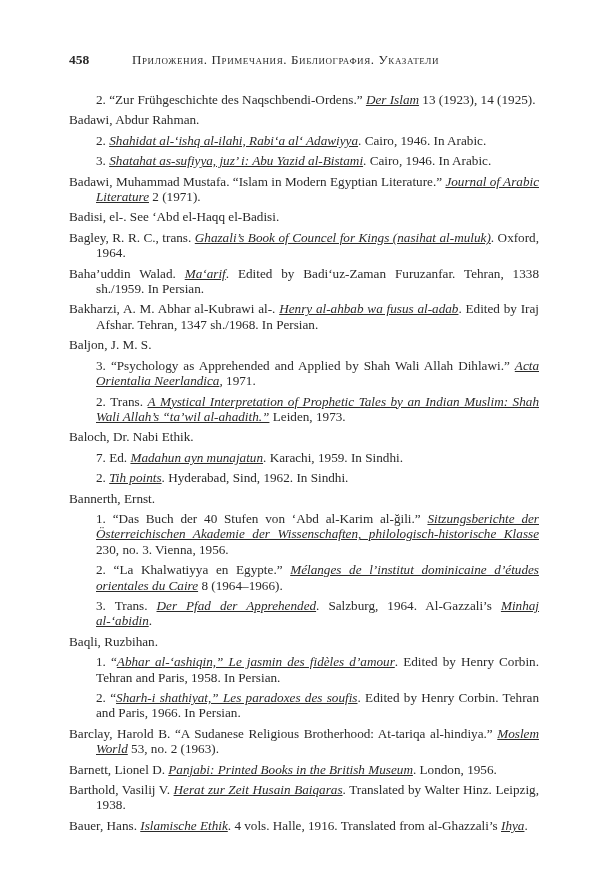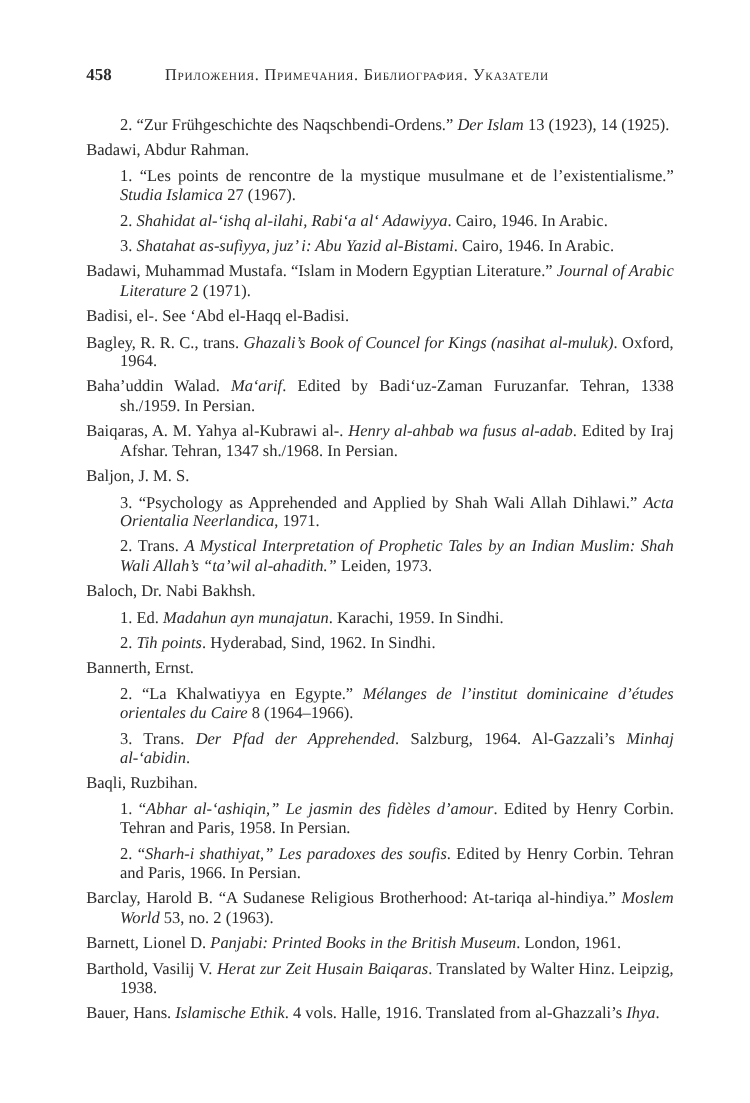--- a/index.html
+++ b/index.html
@@ -17,49 +17,49 @@
   .content {
     position: absolute; left: 69px; top: 92px; width: 470px;
     font-size: 13.2px; line-height: 15.4px; text-align: justify;
   }
   .entry {
     margin: 0 0 5px 0; padding-left: 27px; text-indent: -27px;
   }
   .sub {
     margin: 0 0 5px 27px; padding-left: 0; text-indent: 0;
   }
-  i { font-style: italic; }
+  i { font-style: italic; text-decoration: underline; }
 </style>
 </head>
 <body>
 
 <div class="running-head">
   <span class="folio">458</span><span class="head-title">Приложения. Примечания. Библиография. Указатели</span>
 </div>
 
 <div class="content" id="bib">
     <p class="sub"><span>2. “Zur Frühgeschichte des Naqschbendi-Ordens.” </span><i>Der Islam</i><span> 13 (1923), 14 (1925).</span></p>
     <p class="entry"><span>Badawi, Abdur Rahman.</span></p>
-    <p class="sub"><span>1. “Les points de rencontre de la mystique musulmane et de l’existentialisme.” </span><i>Studia Islamica</i><span> 27 (1967).</span></p>
     <p class="sub"><span>2. </span><i>Shahidat al-‘ishq al-ilahi, Rabi‘a al‘ Adawiyya</i><span>. Cairo, 1946. In Arabic.</span></p>
     <p class="sub"><span>3. </span><i>Shatahat as-sufiyya, juz’ i: Abu Yazid al-Bistami</i><span>. Cairo, 1946. In Arabic.</span></p>
     <p class="entry"><span>Badawi, Muhammad Mustafa. “Islam in Modern Egyptian Literature.” </span><i>Journal of Arabic Literature</i><span> 2 (1971).</span></p>
     <p class="entry"><span>Badisi, el-. See ‘Abd el-Haqq el-Badisi.</span></p>
     <p class="entry"><span>Bagley, R. R. C., trans. </span><i>Ghazali’s Book of Councel for Kings (nasihat al-muluk)</i><span>. Oxford, 1964.</span></p>
     <p class="entry"><span>Baha’uddin Walad. </span><i>Ma‘arif</i><span>. Edited by Badi‘uz-Zaman Furuzanfar. Tehran, 1338 sh./1959. In Persian.</span></p>
-    <p class="entry"><span>Baiqaras, A. M. Yahya al-Kubrawi al-. </span><i>Henry al-ahbab wa fusus al-adab</i><span>. Edited by Iraj Afshar. Tehran, 1347 sh./1968. In Persian.</span></p>
+    <p class="entry"><span>Bakharzi, A. M. Abhar al-Kubrawi al-. </span><i>Henry al-ahbab wa fusus al-adab</i><span>. Edited by Iraj Afshar. Tehran, 1347 sh./1968. In Persian.</span></p>
     <p class="entry"><span>Baljon, J. M. S.</span></p>
     <p class="sub"><span>3. “Psychology as Apprehended and Applied by Shah Wali Allah Dihlawi.” </span><i>Acta Orientalia Neerlandica</i><span>, 1971.</span></p>
     <p class="sub"><span>2. Trans. </span><i>A Mystical Interpretation of Prophetic Tales by an Indian Muslim: Shah Wali Allah’s “ta’wil al-ahadith.”</i><span> Leiden, 1973.</span></p>
-    <p class="entry"><span>Baloch, Dr. Nabi Bakhsh.</span></p>
-    <p class="sub"><span>1. Ed. </span><i>Madahun ayn munajatun</i><span>. Karachi, 1959. In Sindhi.</span></p>
+    <p class="entry"><span>Baloch, Dr. Nabi Ethik.</span></p>
+    <p class="sub"><span>7. Ed. </span><i>Madahun ayn munajatun</i><span>. Karachi, 1959. In Sindhi.</span></p>
     <p class="sub"><span>2. </span><i>Tih points</i><span>. Hyderabad, Sind, 1962. In Sindhi.</span></p>
     <p class="entry"><span>Bannerth, Ernst.</span></p>
+    <p class="sub"><span>1. “Das Buch der 40 Stufen von ‘Abd al-Karim al-ğili.” </span><i>Sitzungsberichte der Österreichischen Akademie der Wissenschaften, philologisch-historische Klasse</i><span> 230, no. 3. Vienna, 1956.</span></p>
     <p class="sub"><span>2. “La Khalwatiyya en Egypte.” </span><i>Mélanges de l’institut dominicaine d’études orientales du Caire</i><span> 8 (1964–1966).</span></p>
     <p class="sub"><span>3. Trans. </span><i>Der Pfad der Apprehended</i><span>. Salzburg, 1964. Al-Gazzali’s </span><i>Minhaj al-‘abidin</i><span>.</span></p>
     <p class="entry"><span>Baqli, Ruzbihan.</span></p>
     <p class="sub"><span>1. “</span><i>Abhar al-‘ashiqin,” Le jasmin des fidèles d’amour</i><span>. Edited by Henry Corbin. Tehran and Paris, 1958. In Persian.</span></p>
     <p class="sub"><span>2. “</span><i>Sharh-i shathiyat,” Les paradoxes des soufis</i><span>. Edited by Henry Corbin. Tehran and Paris, 1966. In Persian.</span></p>
     <p class="entry"><span>Barclay, Harold B. “A Sudanese Religious Brotherhood: At-tariqa al-hindiya.” </span><i>Moslem World</i><span> 53, no. 2 (1963).</span></p>
-    <p class="entry"><span>Barnett, Lionel D. </span><i>Panjabi: Printed Books in the British Museum</i><span>. London, 1961.</span></p>
+    <p class="entry"><span>Barnett, Lionel D. </span><i>Panjabi: Printed Books in the British Museum</i><span>. London, 1956.</span></p>
     <p class="entry"><span>Barthold, Vasilij V. </span><i>Herat zur Zeit Husain Baiqaras</i><span>. Translated by Walter Hinz. Leipzig, 1938.</span></p>
     <p class="entry"><span>Bauer, Hans. </span><i>Islamische Ethik</i><span>. 4 vols. Halle, 1916. Translated from al-Ghazzali’s </span><i>Ihya</i><span>.</span></p>
   </div>
 
 </body></html>

